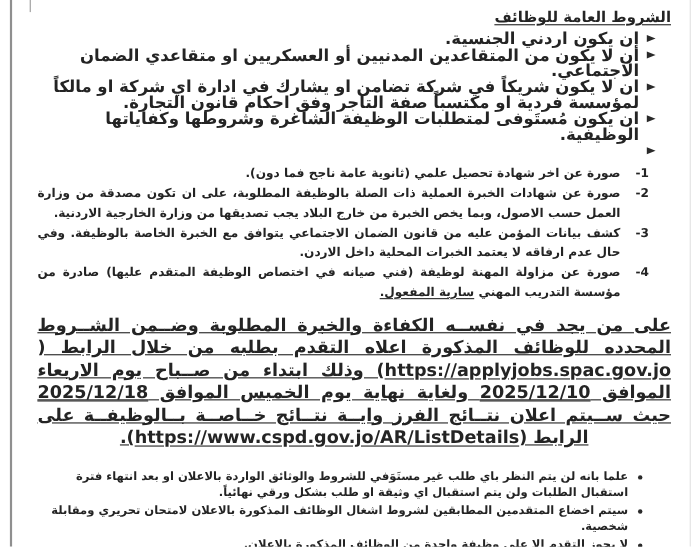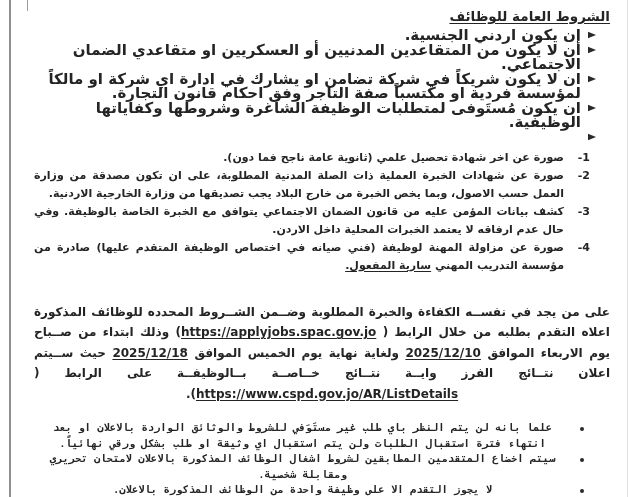--- a/index.html
+++ b/index.html
@@ -43,41 +43,41 @@
   .num-list{list-style:none;margin:8px 0 0 0;padding:0 20px 0 0;}
   .num-list li{
     display:flex;align-items:flex-start;
     font-size:11px;font-weight:bold;line-height:18px;
   }
   .num-marker{flex:0 0 26px;white-space:nowrap;}
   .num-text{flex:1 1 auto;text-align:justify;text-align-last:right;}
   .u{ text-decoration:underline;text-underline-offset:2px;}
 
   .apply-paragraph{
-    margin:27px 0 0 0;font-size:12px;font-weight:bold;line-height:20.5px;
-    text-align:justify;text-align-last:center;
+    margin:11px 0 0 0;font-size:16px;font-weight:bold;line-height:20.5px;
+    text-align:justify;text-align-last:center;text-decoration:underline;
   }
   .link{
     direction:ltr;unicode-bidi:isolate;display:inline-block;
     font-weight:bold;text-decoration:underline;text-underline-offset:2px;
     color:#242424;
   }
   .date{font-weight:bold;text-decoration:underline;text-underline-offset:2px;}
 
   
   .dot-list{list-style:none;margin:17px 0 0 0;padding:0 16px 0 0;}
   .dot-list li{
     display:flex;align-items:flex-start;
     font-size:10.5px;font-weight:bold;line-height:15.5px;
   }
   .dot-icon{
     flex:0 0 auto;width:4px;height:4px;border-radius:50%;
     background:#2a2a2a;margin:6px 10px 0 9px;
   }
-  .note-text{flex:1 1 auto;text-align:center;font-family:Liberation Mono, monospace;}
+  .note-text{flex:1 1 auto;text-align:right;}
 
   .signature{
     width:fit-content;margin:13px auto 0 44px;
     text-align:center;font-size:12px;font-weight:bold;line-height:17px;
   }
 </style>
 </head>
 <body>
 
 <div class="page">
@@ -111,21 +111,21 @@
   </ul>
 
 
   <ol class="num-list">
     <li>
       <span class="num-marker">1-</span>
       <span class="num-text">صورة عن اخر شهادة تحصيل علمي (ثانوية عامة ناجح فما دون).</span>
     </li>
     <li>
       <span class="num-marker">2-</span>
-      <span class="num-text">صورة عن شهادات الخبرة العملية ذات الصلة المدنية المطلوبة، على ان تكون مصدقة من وزارة العمل حسب الاصول، وبما يخص الخبرة من خارج البلاد يجب تصديقها من وزارة الخارجية الاردنية.</span>
+      <span class="num-text">صورة عن شهادات الخبرة العملية ذات الصلة بالوظيفة المطلوبة، على ان تكون مصدقة من وزارة العمل حسب الاصول، وبما يخص الخبرة من خارج البلاد يجب تصديقها من وزارة الخارجية الاردنية.</span>
     </li>
     <li>
       <span class="num-marker">3-</span>
       <span class="num-text">كشف بيانات المؤمن عليه من قانون الضمان الاجتماعي يتوافق مع الخبرة الخاصة بالوظيفة. وفي حال عدم ارفاقه لا يعتمد الخبرات المحلية داخل الاردن.</span>
     </li>
     <li>
       <span class="num-marker">4-</span>
       <span class="num-text"><span>صورة عن مزاولة المهنة لوظيفة (فني صيانه في اختصاص الوظيفة المتقدم عليها) صادرة من مؤسسة التدريب المهني </span><span class="u">سارية المفعول.</span></span>
     </li>
   </ol>

